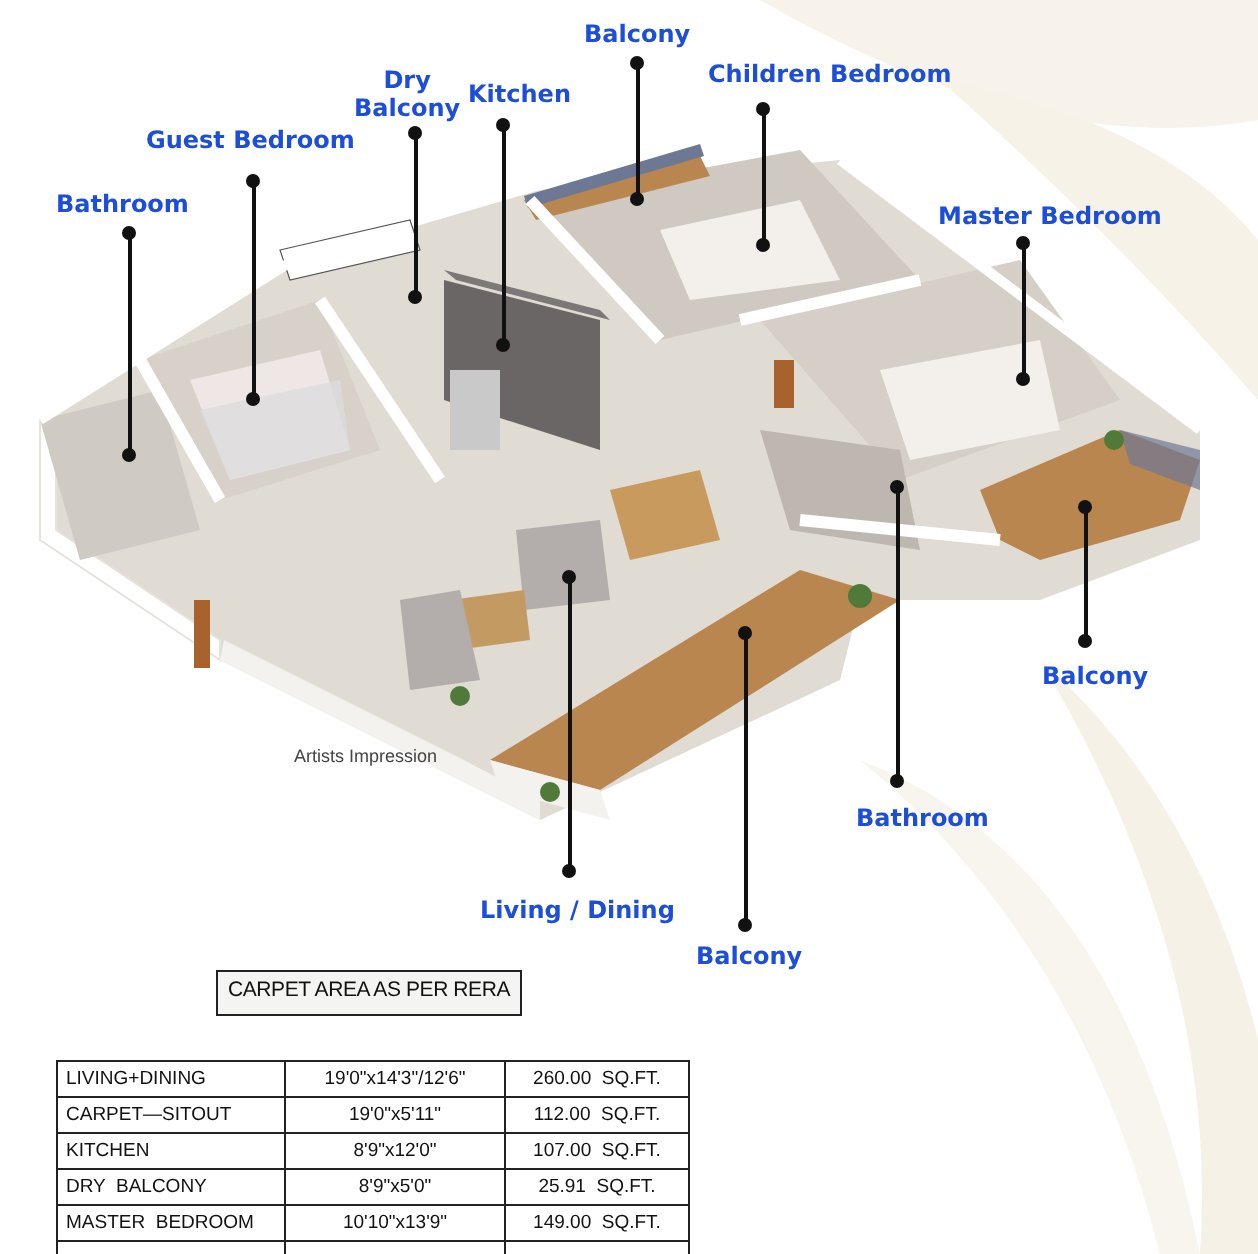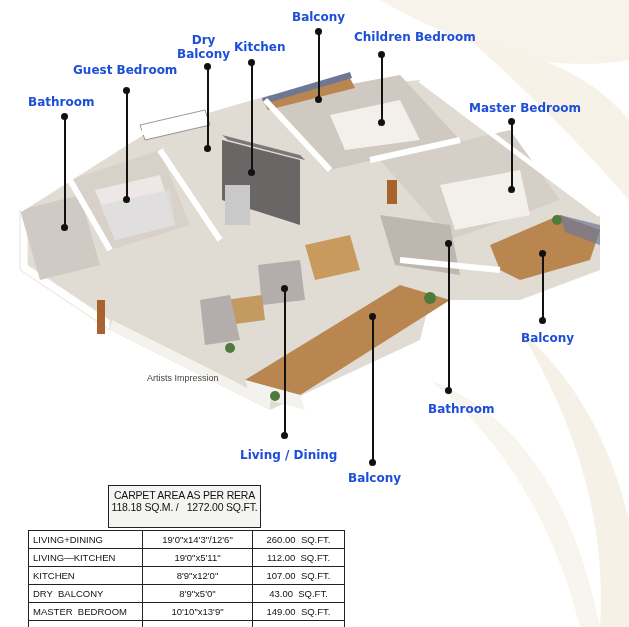--- a/index.html
+++ b/index.html
@@ -14,21 +14,21 @@
     position:absolute; font-family:"DejaVu Sans", sans-serif; font-weight:bold;
     font-size:12px; color:#1d4ed8; white-space:nowrap; line-height:14px; text-align:center;
   }
   .pin-line { position:absolute; width:1.5px; background:#111; }
   .pin-dot { position:absolute; width:7px; height:7px; border-radius:50%; background:#111; }
   .artist {
     position:absolute; left:147px; top:373px; font-size:9px; color:#444;
     font-family:"Liberation Sans", sans-serif;
   }
   .carpet-box {
-    position:absolute; left:108px; top:485px; width:153px; height:43px;
+    position:absolute; left:108px; top:485px; width:153px; height:23px;
     border:1.5px solid #222; background:#f4f4f2; box-sizing:border-box;
     font-family:"Liberation Sans", sans-serif; font-size:10.5px; color:#111;
     text-align:center; line-height:12px; padding-top:3px; letter-spacing:-0.2px;
   }
   table.area {
     position:absolute; left:28px; top:530px; border-collapse:collapse;
     font-family:"Liberation Sans", sans-serif; font-size:9.5px; color:#111;
     background:#fff;
   }
   table.area td { border:1.2px solid #222; height:17px; padding:0 4px; }
@@ -159,44 +159,43 @@
 
 <div class="label" style="left:348px;top:471px;">Balcony</div>
 <div class="pin-dot" style="left:369px;top:313px;"></div>
 <div class="pin-line" style="left:372px;top:316px;height:147px;"></div>
 <div class="pin-dot" style="left:369px;top:459px;"></div>
 
 <div class="artist">Artists Impression</div>
 
 <div class="carpet-box">
   <div>CARPET AREA AS PER RERA</div>
-  <div style="white-space:pre;">118.18 SQ.M. /   1272.00 SQ.FT.</div>
 </div>
 
 <table class="area">
   <tbody>
       <tr>
     <td class="c1">LIVING+DINING</td>
     <td class="c2">19'0"x14'3"/12'6"</td>
     <td class="c3" style="white-space:pre;margin-left:28px;">260.00  SQ.FT.</td>
   </tr>
   <tr>
-    <td class="c1">LIVING—KITCHEN</td>
+    <td class="c1">CARPET—SITOUT</td>
     <td class="c2">19'0"x5'11"</td>
     <td class="c3" style="white-space:pre;">112.00  SQ.FT.</td>
   </tr>
   <tr>
     <td class="c1">KITCHEN</td>
     <td class="c2">8'9"x12'0"</td>
     <td class="c3" style="white-space:pre;">107.00  SQ.FT.</td>
   </tr>
   <tr>
     <td class="c1" style="white-space:pre;">DRY  BALCONY</td>
     <td class="c2">8'9"x5'0"</td>
-    <td class="c3" style="white-space:pre;">43.00  SQ.FT.</td>
+    <td class="c3" style="white-space:pre;">25.91  SQ.FT.</td>
   </tr>
   <tr>
     <td class="c1" style="white-space:pre;">MASTER  BEDROOM</td>
     <td class="c2">10'10"x13'9"</td>
     <td class="c3" style="white-space:pre;">149.00  SQ.FT.</td>
   </tr>
   <tr>
     <td class="c1"></td>
     <td class="c2"></td>
     <td class="c3"></td>

